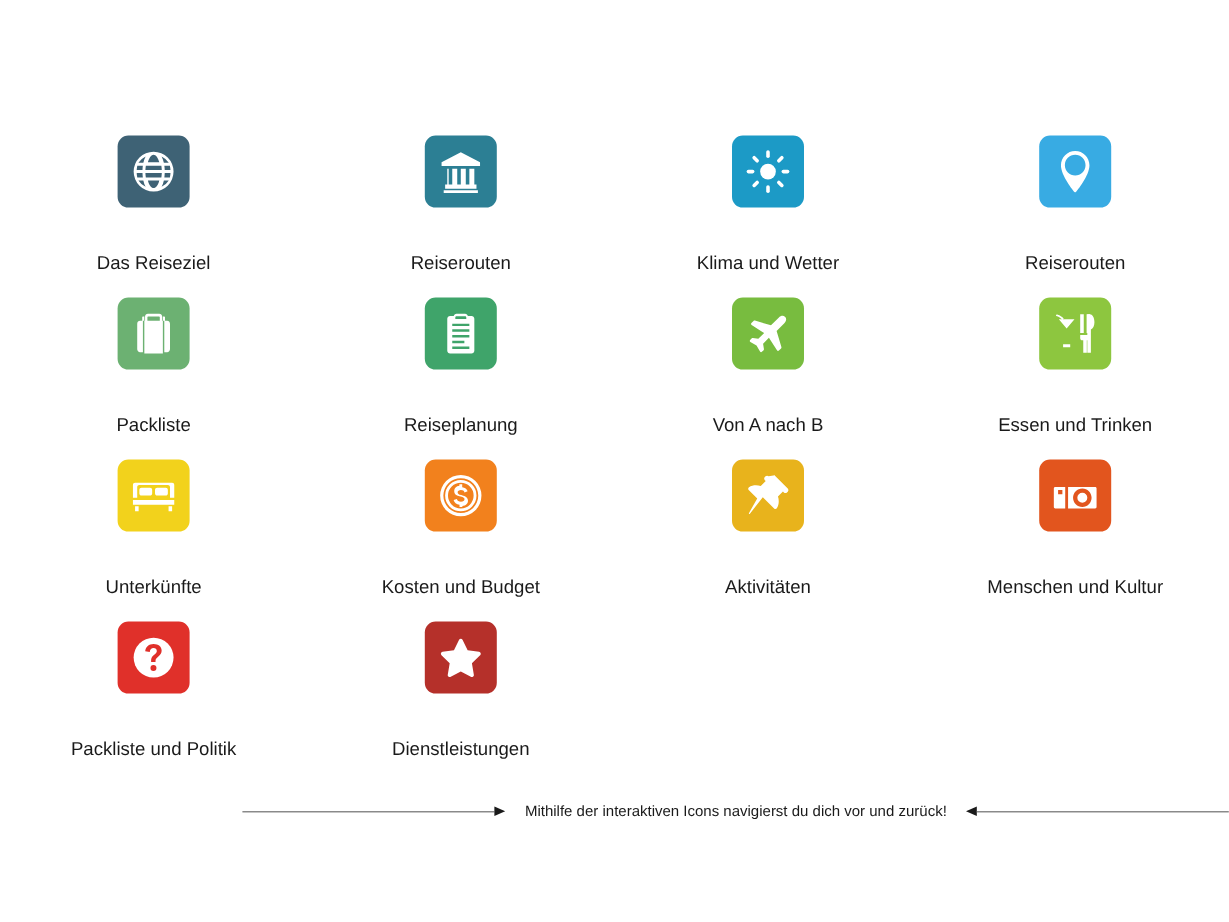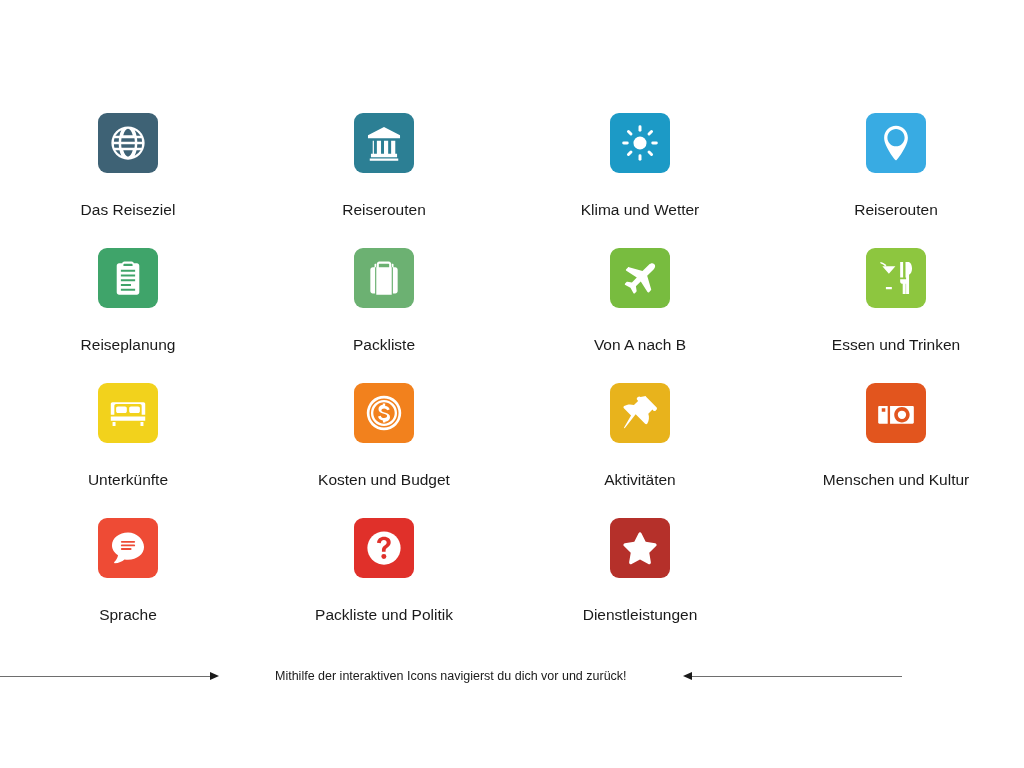--- a/index.html
+++ b/index.html
@@ -49,39 +49,38 @@
   }
 
   .tile svg {
     display: block;
     width: 38px;
     height: 38px;
     fill: #ffffff;
   }
 
   .label {
-    margin-top: 28px;
+    margin-top: 38px;
     font-size: 15.5px;
     line-height: 1.1;
     color: #1a1a1a;
     text-align: center;
     white-space: nowrap;
   }
 
   
   #nav {
     position: absolute;
     left: 0;
     top: 656px;
     width: 1024px;
     height: 40px;
     display: flex;
     align-items: center;
-    justify-content: flex-start;
-    gap: 40px;
+    justify-content: flex-end;
   }
   .arrow-wrap {
     flex: 0 0 auto;
     display: flex;
     align-items: center;
   }
   .nav-text {
     font-size: 12.5px;
     color: #1a1a1a;
     white-space: nowrap;
@@ -140,34 +139,34 @@
     </div>
     <div class="cell">
       <div class="tile" style="background: rgb(56, 171, 227);">
         <svg viewBox="0 0 64 64">
           <path d="M32 3C21 3 12 12 12 23c0 14.5 17.5 36 19 37.7.5.6 1.5.6 2 0C34.5 59 52 37.5 52 23 52 12 43 3 32 3zm0 5.5c8 0 14.5 6.5 14.5 14.5S40 37.5 32 37.5 17.5 31 17.5 23 24 8.5 32 8.5z"></path>
         </svg>
       </div>
       <div class="label">Reiserouten</div>
     </div>
     <div class="cell">
+      <div class="tile" style="background: rgb(108, 177, 114);">
+        <svg viewBox="0 0 64 64">
+          <path d="M24 4c-2.2 0-4 1.8-4 4v6h-7c-2.2 0-4 1.8-4 4v36c0 2.2 1.8 4 4 4h4V14h-1V9c0-.6.4-1 1-1h2v52h26V8h2c.6 0 1 .4 1 1v5h-1v44h4c2.2 0 4-1.8 4-4V18c0-2.2-1.8-4-4-4h-7V8c0-2.2-1.8-4-4-4H24zm.3 4h15.4c.6 0 1 .4 1 1v5H23.3V9c0-.6.4-1 1-1z"></path>
+        </svg>
+      </div>
+      <div class="label">Packliste</div>
+    </div>
+    <div class="cell">
       <div class="tile" style="background: rgb(63, 164, 106);">
         <svg viewBox="0 0 64 64">
           <path d="M26 4c-2 0-3.6 1.4-3.9 3.3H17c-2.2 0-4 1.8-4 4V56c0 2.2 1.8 4 4 4h30c2.2 0 4-1.8 4-4V11.3c0-2.2-1.8-4-4-4h-5.1C41.6 5.4 40 4 38 4H26zm0 3.8h12c.9 0 1.7.7 1.7 1.7v2.1H24.3V9.5c0-1 .8-1.7 1.7-1.7zM20 18h24v3.5H20V18zm0 8h24v3.5H20V26zm0 8h24v3.5H20V34zm0 8h17v3.5H20V42zm0 8h24v3.5H20V50z"></path>
         </svg>
       </div>
       <div class="label">Reiseplanung</div>
-    </div>
-    <div class="cell">
-      <div class="tile" style="background: rgb(108, 177, 114);">
-        <svg viewBox="0 0 64 64">
-          <path d="M24 4c-2.2 0-4 1.8-4 4v6h-7c-2.2 0-4 1.8-4 4v36c0 2.2 1.8 4 4 4h4V14h-1V9c0-.6.4-1 1-1h2v52h26V8h2c.6 0 1 .4 1 1v5h-1v44h4c2.2 0 4-1.8 4-4V18c0-2.2-1.8-4-4-4h-7V8c0-2.2-1.8-4-4-4H24zm.3 4h15.4c.6 0 1 .4 1 1v5H23.3V9c0-.6.4-1 1-1z"></path>
-        </svg>
-      </div>
-      <div class="label">Packliste</div>
     </div>
     <div class="cell">
       <div class="tile" style="background: rgb(120, 188, 63);">
         <svg viewBox="0 0 64 64">
           <path d="M55.7 8.3c-2.1-2.1-5.8-1.6-8.7 1.3L36.2 20.4 13.6 13.7c-.7-.2-1.4 0-1.9.5l-3 3c-.8.8-.6 2.1.3 2.7l17.6 11.3-8.2 8.2-7.5-1.2c-.6-.1-1.2.1-1.6.5l-2.4 2.4c-.8.8-.6 2.1.4 2.6l8.6 4.9 4.9 8.6c.5 1 1.9 1.2 2.6.4l2.4-2.4c.4-.4.6-1 .5-1.6l-1.2-7.5 8.2-8.2 11.3 17.6c.6.9 1.9 1.1 2.7.3l3-3c.5-.5.7-1.2.5-1.9l-6.7-22.6 10.8-10.8c2.9-2.9 3.4-6.6 1.3-8.7z"></path>
         </svg>
       </div>
       <div class="label">Von A nach B</div>
     </div>
     <div class="cell">
@@ -209,33 +208,20 @@
       <div class="label">Aktivitäten</div>
     </div>
     <div class="cell">
       <div class="tile" style="background: rgb(226, 85, 30);">
         <svg viewBox="0 0 64 64">
           <path d="M4 20c-1.1 0-2 .9-2 2v26c0 1.1.9 2 2 2h14V20H4zm4 4h6v6H8v-6z"></path>
           <path d="M22 12v38h38c1.1 0 2-.9 2-2V22c0-1.1-.9-2-2-2H22v-8zm20 10c7.2 0 13 5.8 13 13s-5.8 13-13 13-13-5.8-13-13 5.8-13 13-13zm0 6a7 7 0 1 0 0 14 7 7 0 0 0 0-14z"></path>
         </svg>
       </div>
       <div class="label">Menschen und Kultur</div>
-    </div>
-    <div class="cell">
-      <div class="tile" style="background: rgb(238, 75, 53);">
-        <svg viewBox="0 0 64 64">
-          <path d="M32 6C17.1 6 5 15.6 5 27.5c0 6.8 4 12.9 10.2 16.8-.6 4.2-2.8 8.2-6.3 11.4-.8.8-.2 2.2.9 2.1 6.6-.6 12.3-3 16.3-6.5 1.9.3 3.9.5 5.9.5 14.9 0 27-9.6 27-21.5S46.9 6 32 6z"></path>
-          <g fill="#ee4b35">
-            <rect x="20" y="20" width="24" height="3.2" rx="1.6"></rect>
-            <rect x="20" y="26" width="24" height="3.2" rx="1.6"></rect>
-            <rect x="20" y="32" width="18" height="3.2" rx="1.6"></rect>
-          </g>
-        </svg>
-      </div>
-      <div class="label">Sprache</div>
     </div>
     <div class="cell">
       <div class="tile" style="background: rgb(224, 48, 42);">
         <svg viewBox="0 0 64 64">
           <path d="M32 4a28 28 0 1 0 0 56 28 28 0 0 0 0-56z"></path>
           <g fill="#e0302a">
             <path d="M32 13c-6.6 0-11.2 3.9-11.8 10.2l6.4.8c.4-3.4 2.3-5.3 5.3-5.3 2.8 0 4.6 1.6 4.6 4 0 1.9-.9 3.1-3.6 5.2-3.4 2.6-4.5 4.6-4.4 8.3v2.1h6.2v-1.6c0-2.4.7-3.6 3.3-5.6 3.9-3 5.3-5.3 5.3-8.9C43.3 16.9 38.8 13 32 13z"></path>
             <circle cx="31.8" cy="46.5" r="4.2"></circle>
           </g>
         </svg>

